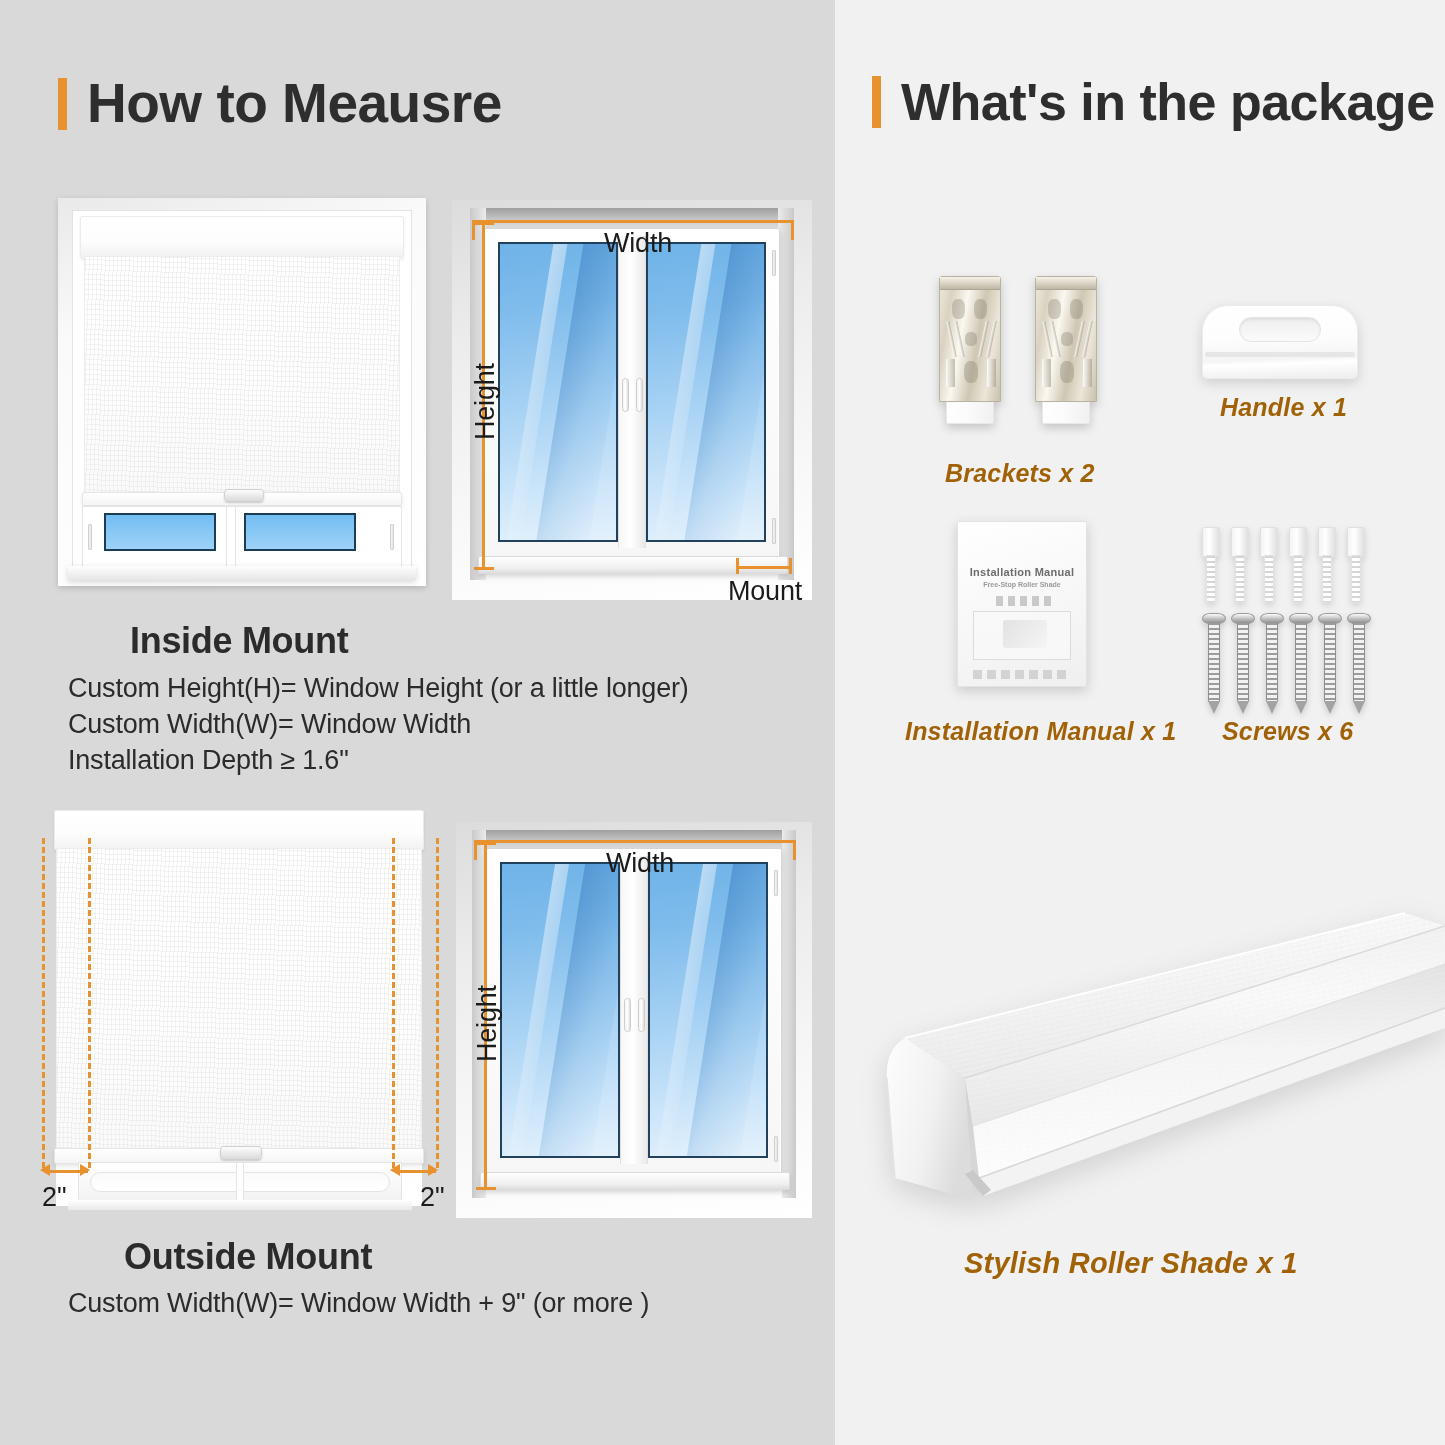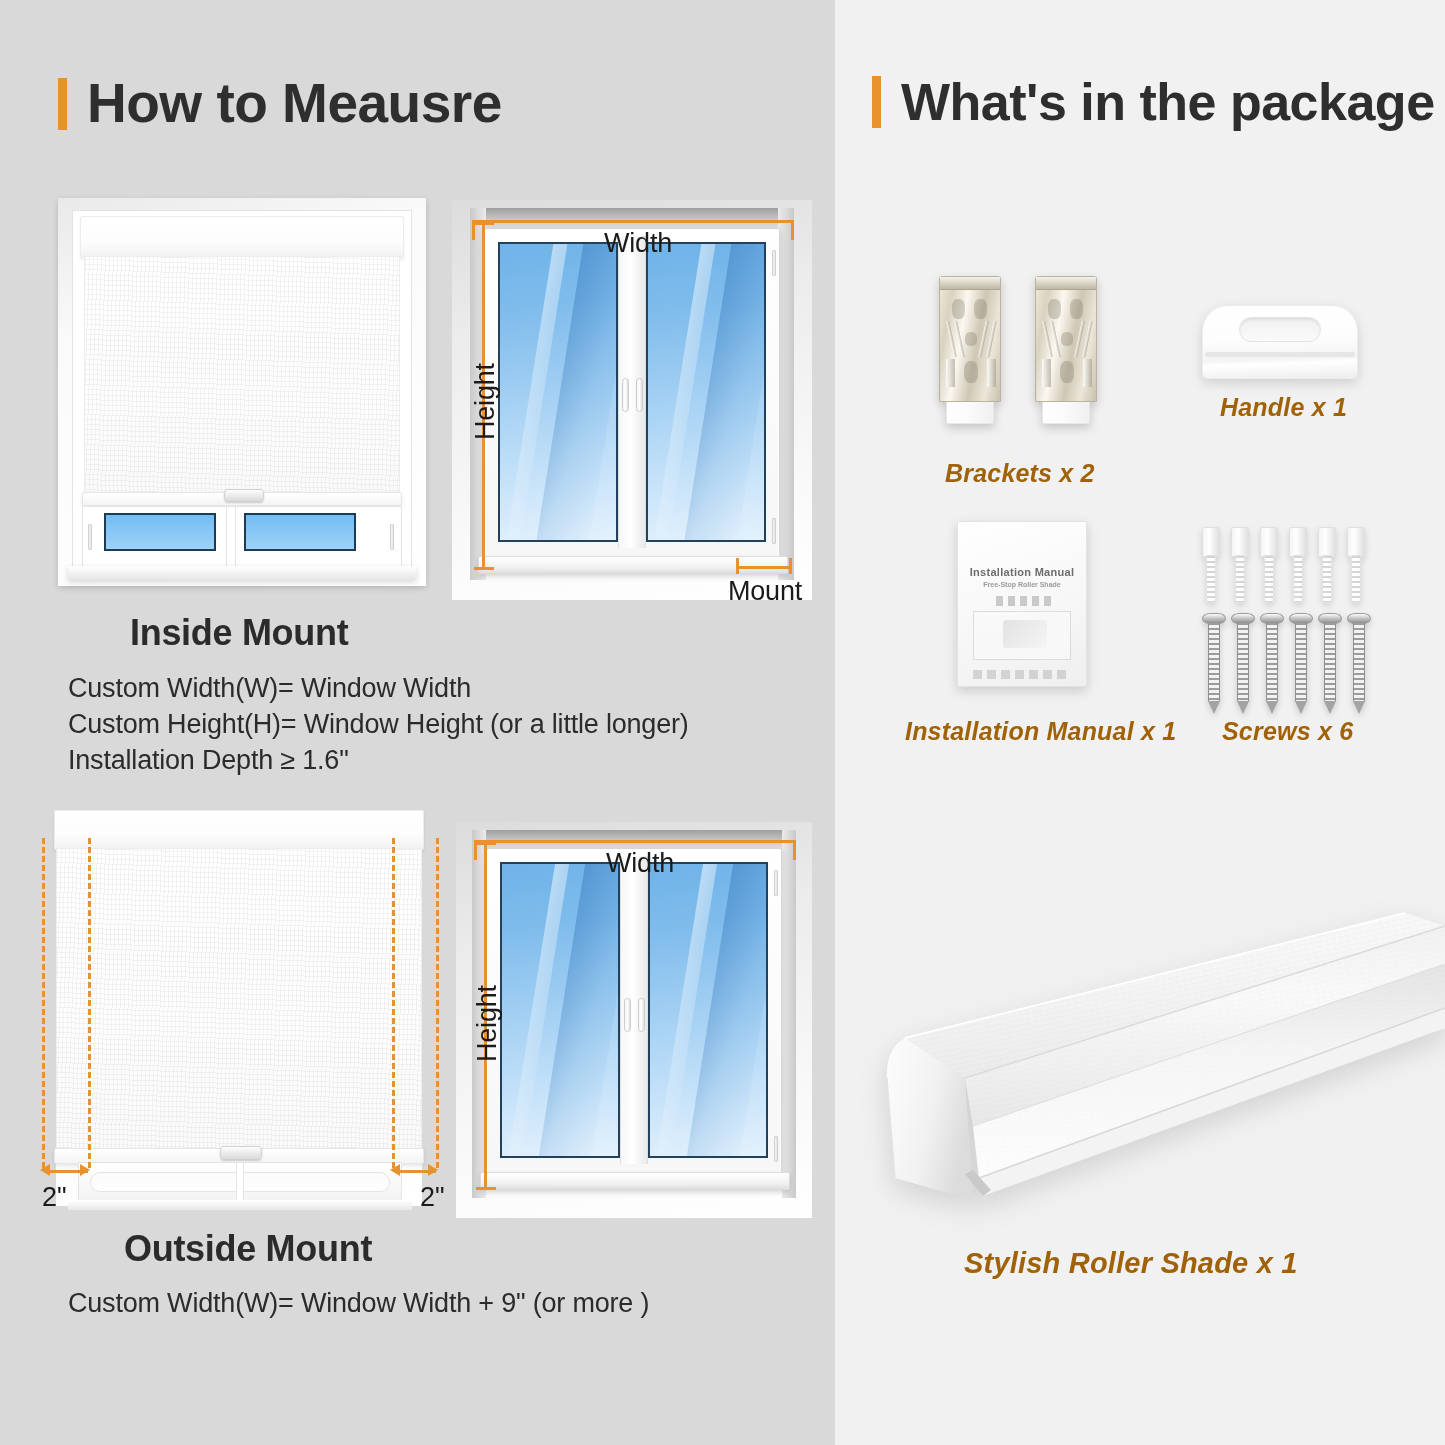--- a/index.html
+++ b/index.html
@@ -26,21 +26,21 @@
     font-size: 55px; font-weight: bold; color: #2e2e2e;
     letter-spacing: -0.5px; white-space: nowrap; line-height: 1;
   }
   #heading-left  { left: 58px; top: 76px; }
   #heading-right { left: 872px; top: 76px; }
   #heading-right .htext { font-size: 52px; }
 
   
   .mount-title {
     position: absolute; font-size: 36px; font-weight: bold;
-    color: #2b2b2b; letter-spacing: -0.3px; white-space: nowrap;
+    color: #2b2b2b; letter-spacing: -0.3px; white-space: nowrap; margin-top: 8px;
   }
   .mount-lines { position: absolute; }
   .mount-lines .ln {
     font-size: 27px; color: #2b2b2b; line-height: 36px;
     white-space: nowrap; letter-spacing: -0.2px;
   }
 
   
   .art { position: absolute; }
 
@@ -372,22 +372,22 @@
 
       <div class="dim-line-h" style="left:284px; top:366px; width:56px;"></div>
       <div class="dim-cap-v" style="left:284px; top:358px; height:16px;"></div>
       <div class="dim-cap-v" style="left:337px; top:358px; height:16px;"></div>
       <div class="dim-label" style="left:276px; top:376px;">Mount</div>
     </div>
 
     <div class="mount-title" style="left:130px; top:612px;">Inside Mount</div>
 
     <div class="mount-lines" style="left:68px; top:670px;">
+      <div class="ln">Custom Height(H)= Window Height (or a little longer)</div>
       <div class="ln">Custom Width(W)= Window Width</div>
-      <div class="ln">Custom Height(H)= Window Height (or a little longer)</div>
       <div class="ln">Installation Depth ≥ 1.6"</div>
     </div>
 
     <div class="art" style="left:28px; top:810px; width:416px; height:400px;">
 
       <div class="wall-frame" style="left:28px; top:0; width:366px; height:396px; background:linear-gradient(170deg,#e6e6e6,#fafafa 40%,#ffffff); box-shadow:none;"></div>
 
       <div class="valance" style="left:26px; top:0px; width:370px; height:40px;"></div>
 
       <div class="shade-fabric" style="left:28px; top:38px; width:366px; height:306px;"></div>

